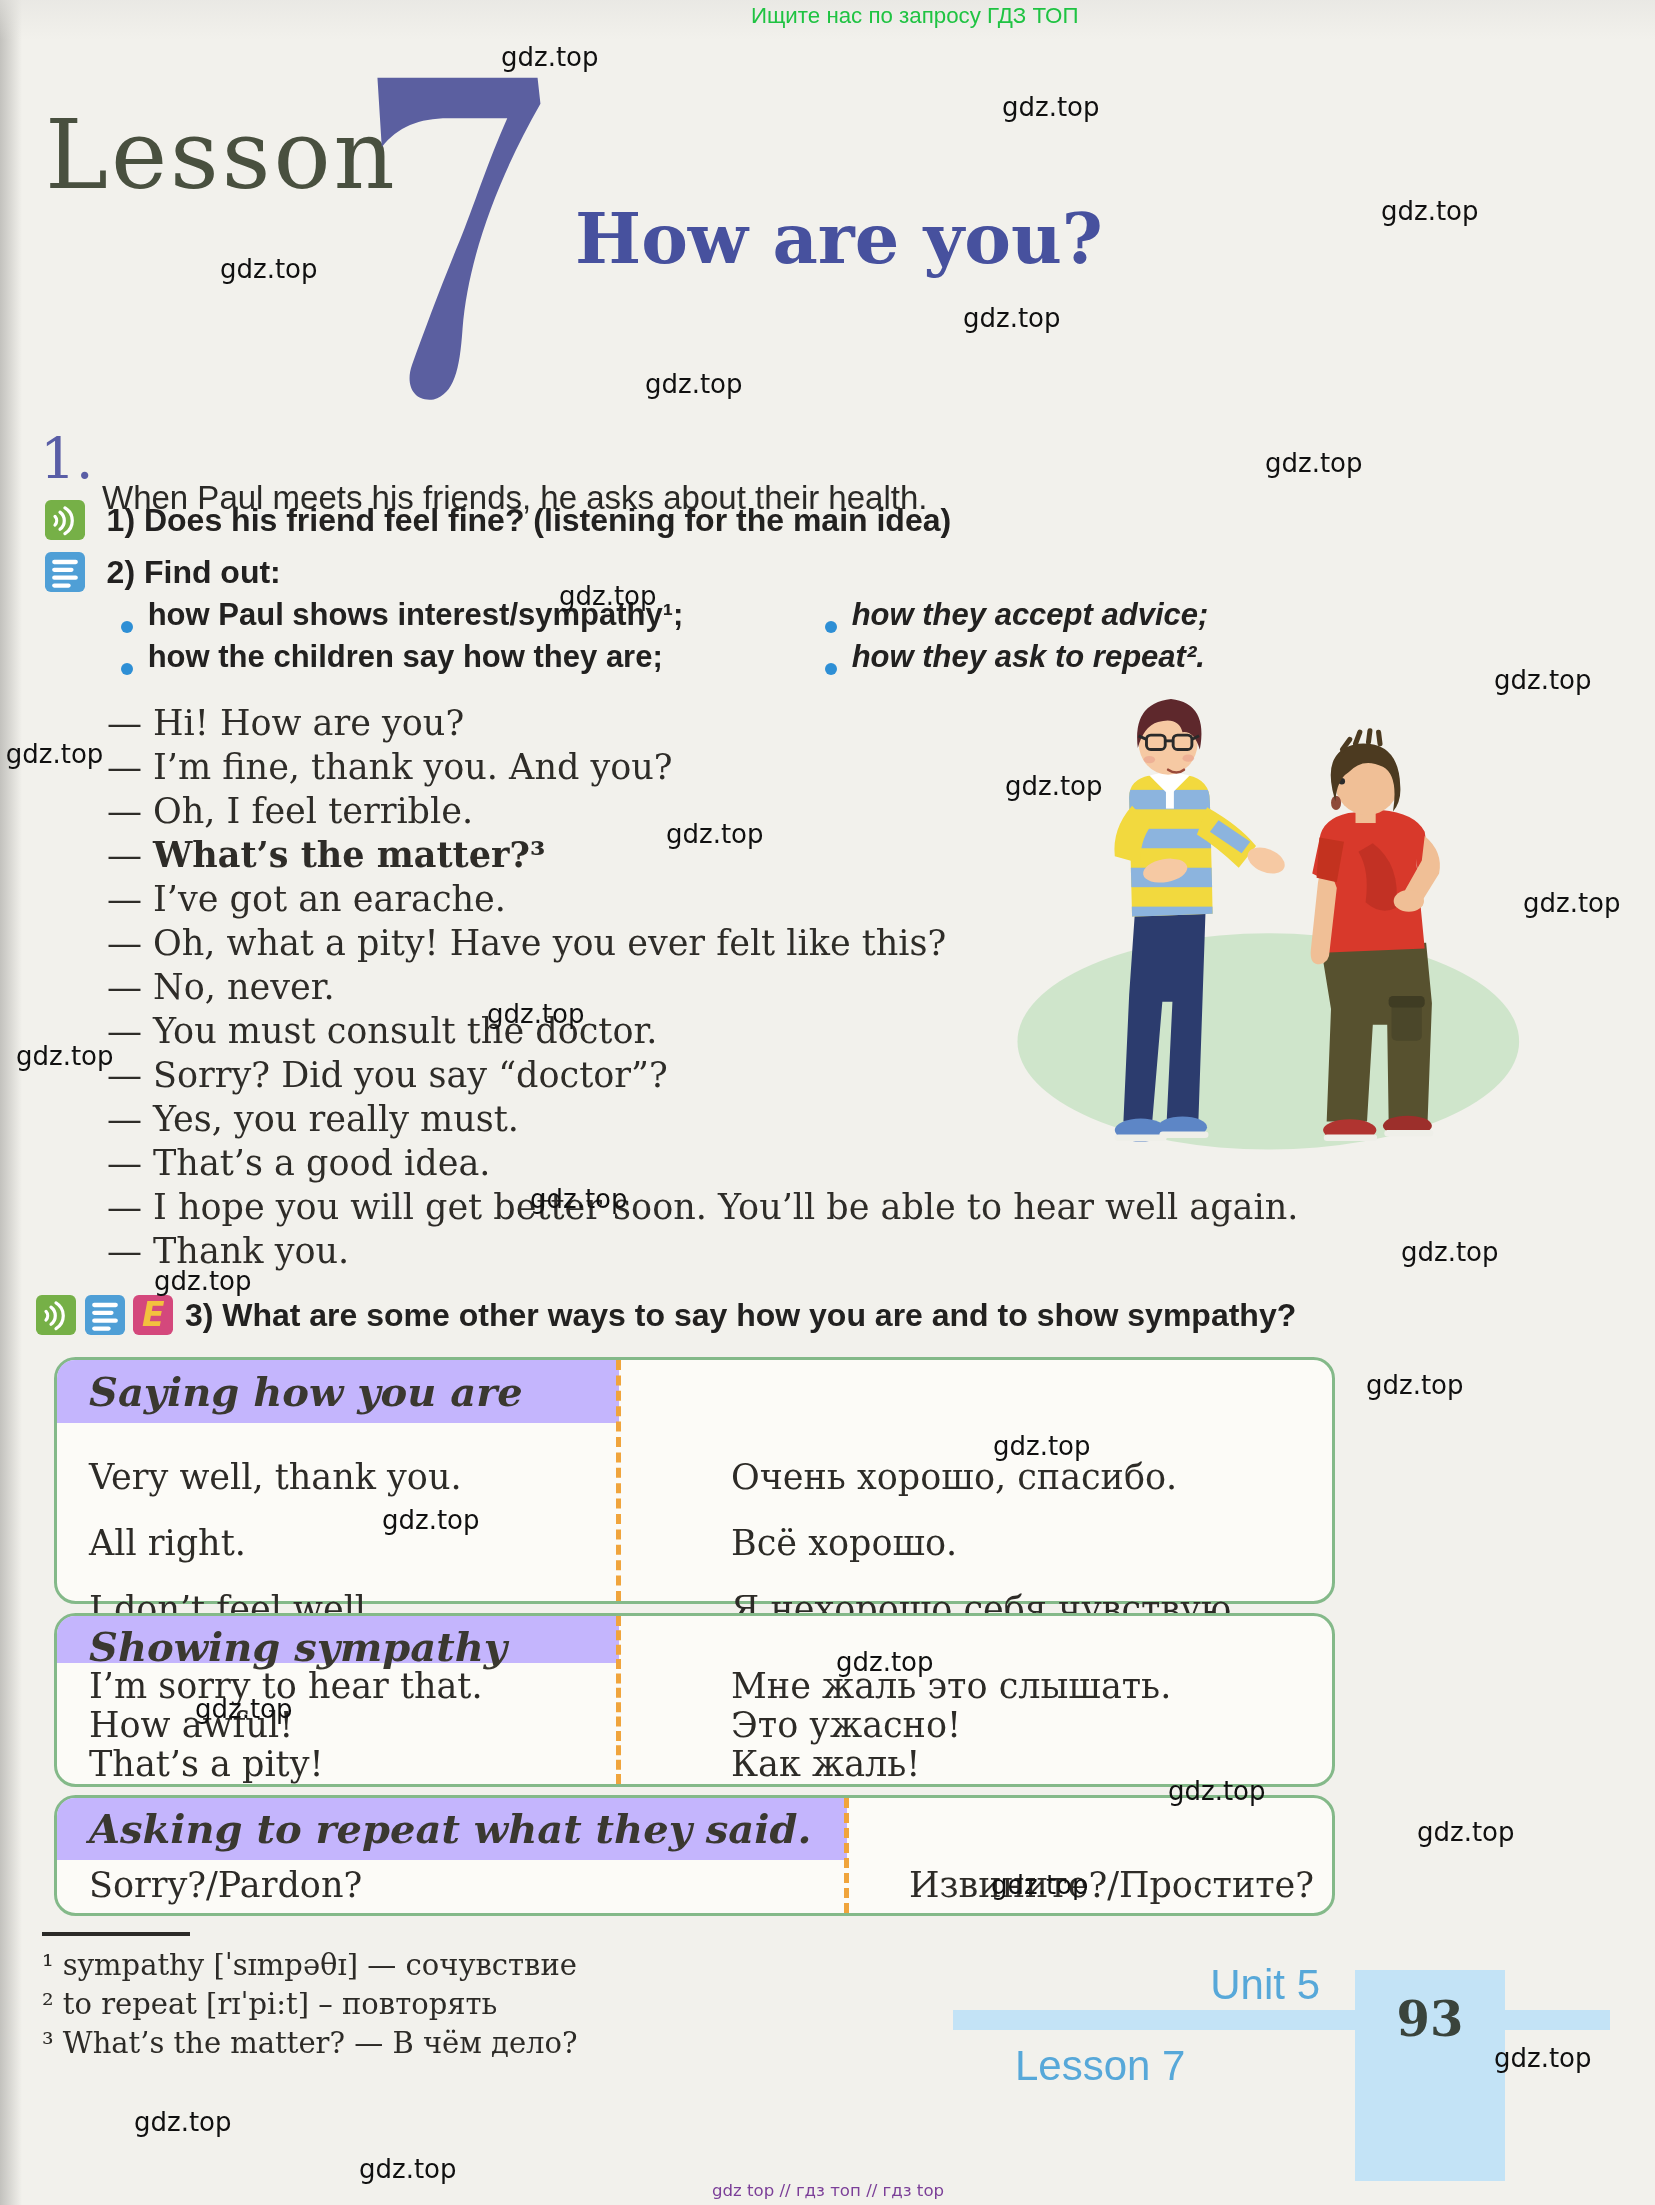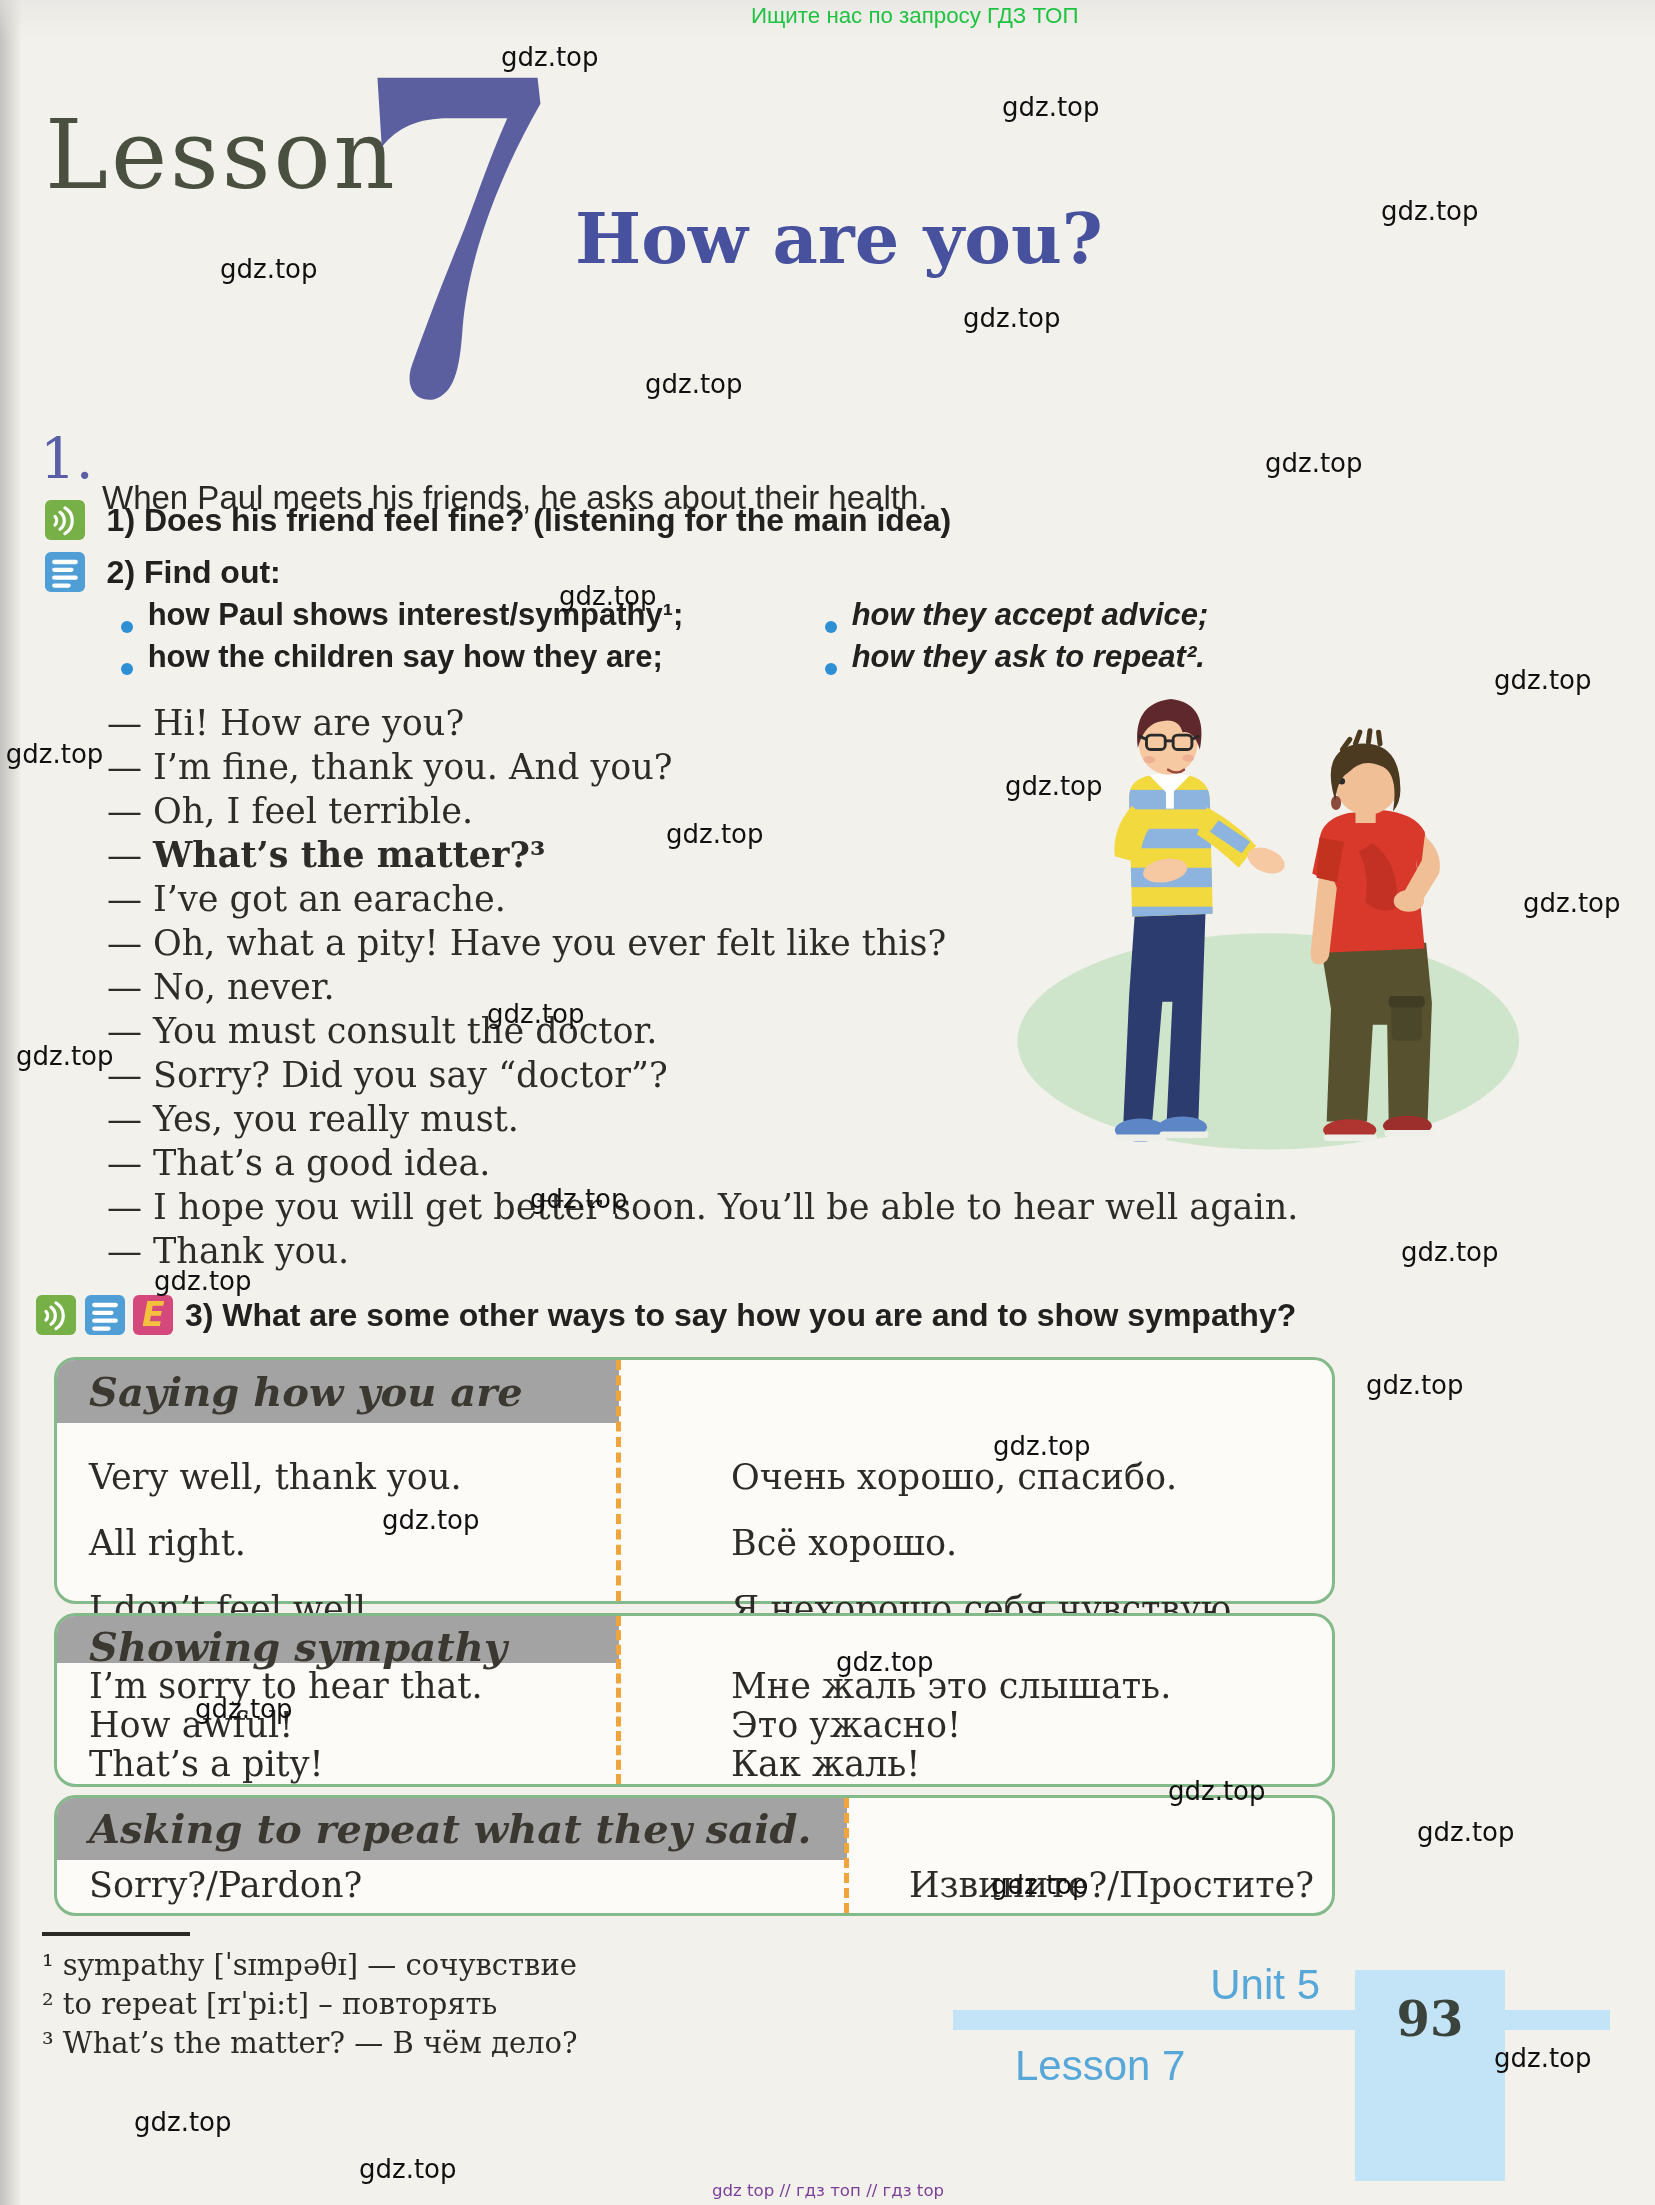--- a/index.html
+++ b/index.html
@@ -64,21 +64,21 @@
   .dline{margin:0;height:44px;line-height:44px;font-size:35px;white-space:nowrap;color:#2e2c28;}
   .dline .dash{display:inline-block;width:46px;}
   .dline.bold .dtext{font-weight:bold;}
 
   
   .illustration{position:absolute;left:998px;top:663px;width:555px;height:519px;}
 
   
   .pbox{position:absolute;left:54px;width:1281px;background:#fcfbf7;
     border:3.6px solid #84b989;border-radius:21.6px;}
-  .pbox-head{position:absolute;left:0;top:0;height:63px;background:#a3a3a3;
+  .pbox-head{position:absolute;left:0;top:0;height:63px;background:#c4b5fd;
     border-top-left-radius:18px;}
   .pbox-head .ptitle{position:absolute;left:32px;top:0;line-height:63px;white-space:nowrap;
     font-style:italic;font-weight:bold;font-size:40px;color:#3a3830;}
   .pdivider{position:absolute;top:0;bottom:0;width:0;border-left:5.8px dashed #f0a43c;}
   .prows{position:absolute;left:0;right:0;}
   .prow{position:relative;}
   .prow .en,.prow .ru{position:absolute;top:50%;transform:translateY(-50%);
     font-size:35px;white-space:nowrap;color:#2d2b27;}
   .prow .en{left:32px;}
   .prow .ru{left:674px;}

